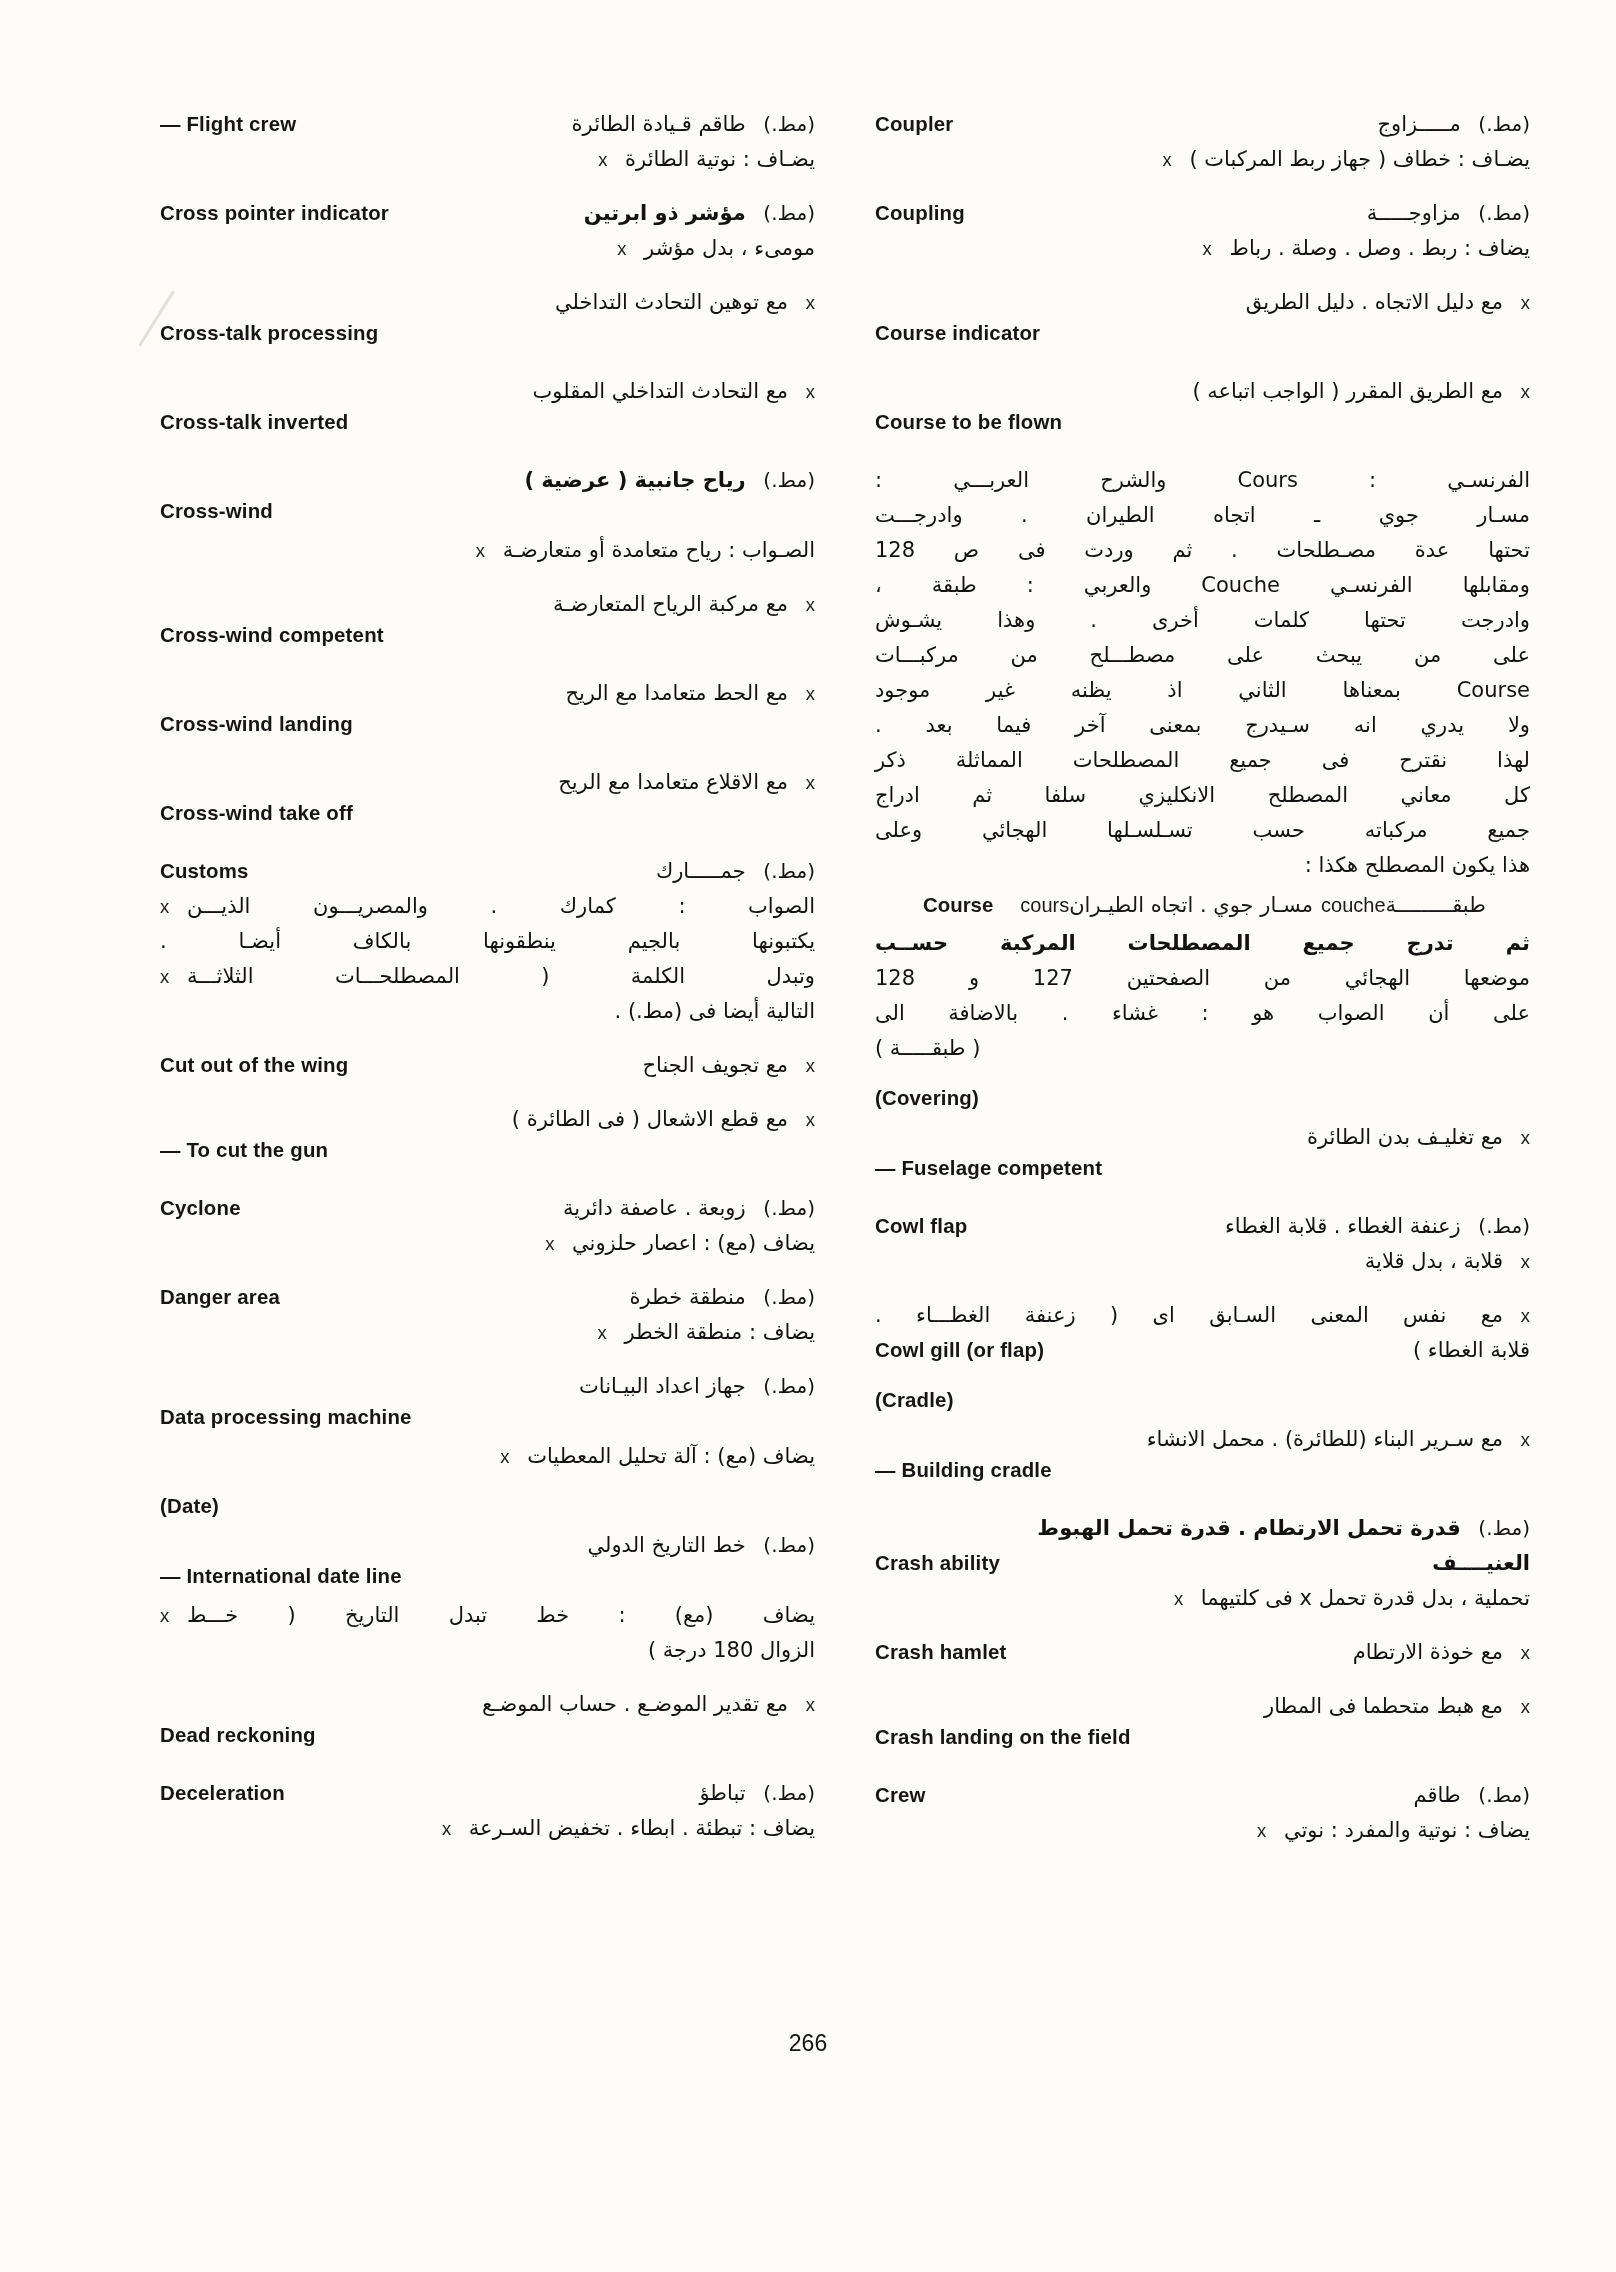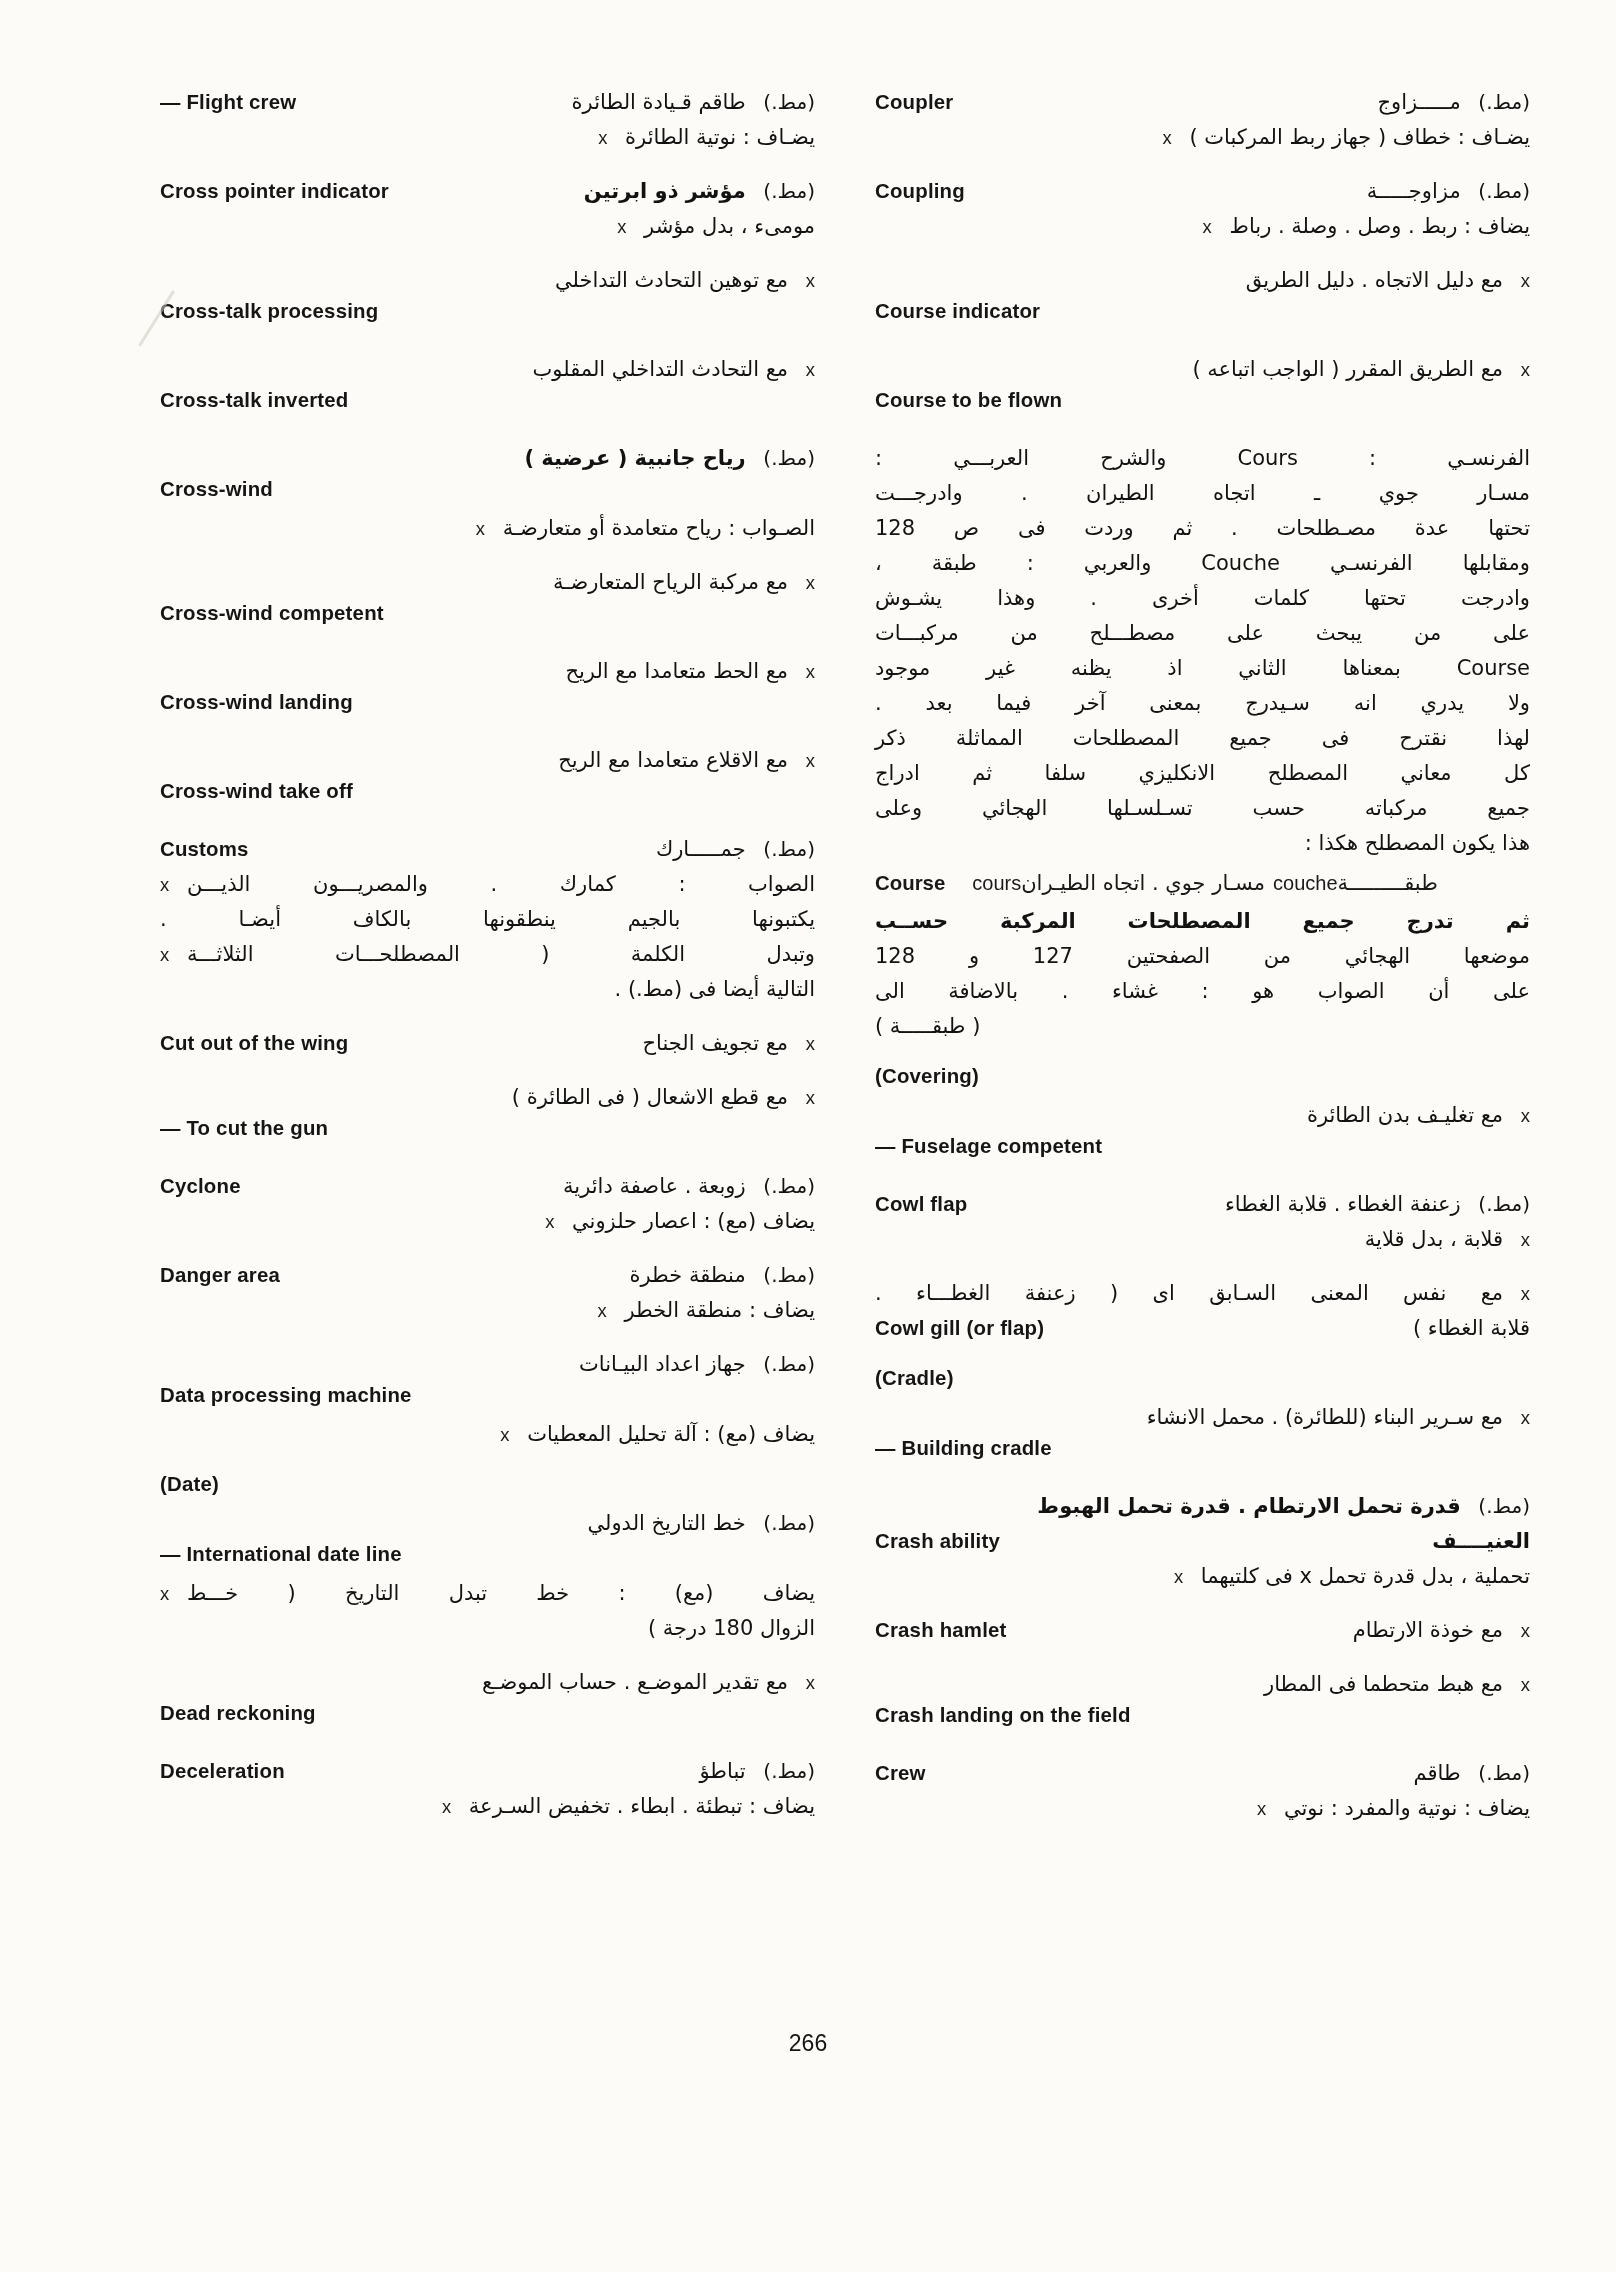--- a/index.html
+++ b/index.html
@@ -11,21 +11,21 @@
   .page{
     position:relative;
     width:1616px;height:2273px;
     background:#fcfbf7;
     overflow:hidden;
     color:#181818;
   }
   .columns{
     display:flex;
     gap:60px;
-    padding:87px 86px 0 160px;
+    padding:109px 86px 0 160px;
     align-items:flex-start;
   }
   .column{flex:1 1 0;min-width:0;}
   .entry{margin-bottom:19px;}
   .line{
     display:flex;
     align-items:baseline;
     min-height:35px;
   }
   .en{
@@ -70,20 +70,21 @@
   .example{
     display:flex;
     align-items:center;
     gap:27px;
     margin:8.2px 0 11px;
   }
   .ex-term{
     font-family:"Liberation Sans",sans-serif;
     font-weight:700;
     font-size:20.4px;
+    margin-left:48px;
   }
   .ex-rows{flex:1;display:flex;gap:8.2px;min-width:0;}
   .ex-row{display:flex;align-items:baseline;}
   .ex-latin{
     font-family:"Liberation Sans",sans-serif;
     font-size:20px;
     color:#1a1a1a;
   }
   .ex-ar{
     margin-left:auto;

